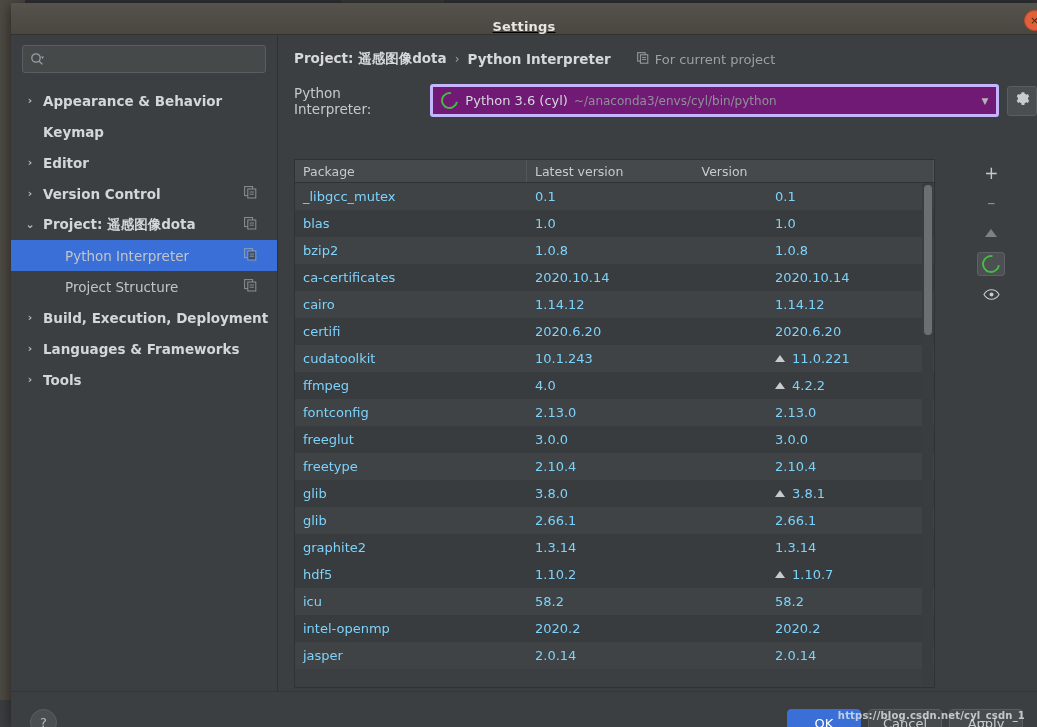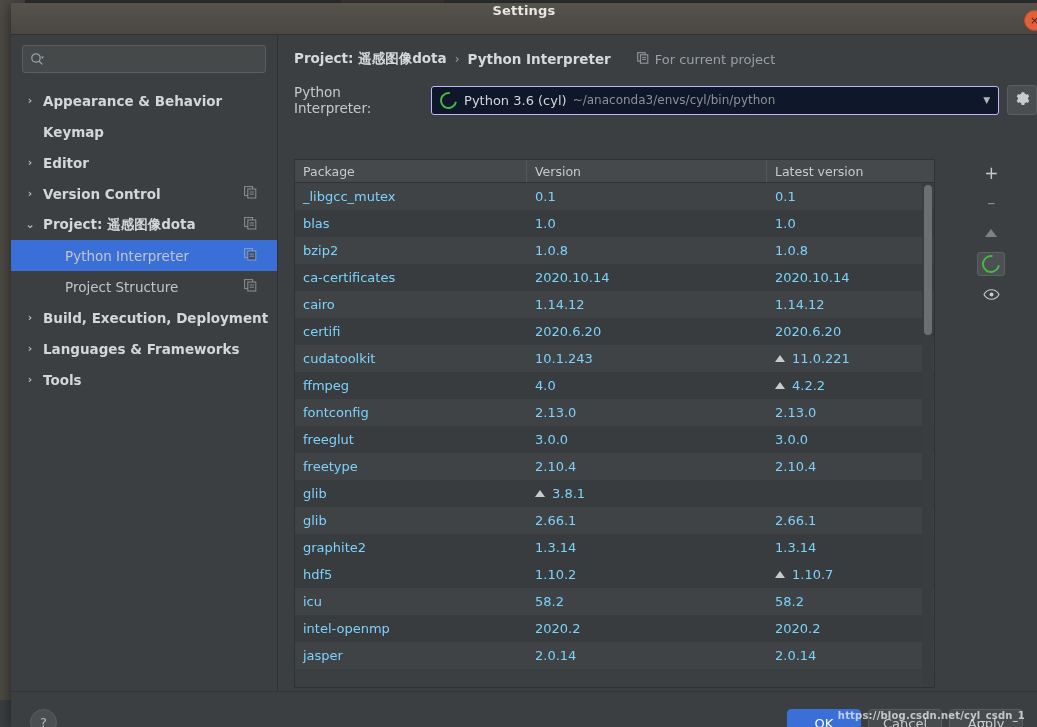--- a/index.html
+++ b/index.html
@@ -31,21 +31,21 @@
     background: #3c3f41;
     box-shadow: 0 2px 14px rgba(0,0,0,.55);
   }
 
   
   .titlebar {
     position: relative;
     height: 31px;
     background: linear-gradient(#56524c, #4a4641);
     border-bottom: 1px solid #35322e;
-    display: flex; align-items: flex-start; justify-content: center;
+    display: flex; align-items: flex-end; justify-content: center; text-decoration: underline;
   }
   .titlebar-title {
     color: #e8e6e3;
     font-size: 13px;
     font-weight: bold;
     letter-spacing: .2px;
   }
   .close-btn {
     position: absolute; right: -8px; top: 7px;
     width: 19px; height: 19px; border-radius: 50%;
@@ -130,22 +130,22 @@
   }
 
   .interp-row {
     display: flex; align-items: center;
     padding: 16px 0 0 16px;
   }
   .interp-label { color: #c6c9cb; font-size: 13.5px; }
   .interp-combo {
     margin-left: 10px;
     width: 560px; height: 27px;
-    background: #0f172a;
-    border: 1px solid #c4b5fd;
+    background: #701a75;
+    border: 3px solid #c4b5fd;
     border-radius: 3px;
     display: flex; align-items: center;
     padding: 0 4px 0 8px;
     position: relative;
   }
   .conda-ring {
     width: 13px; height: 13px; border-radius: 50%;
     border: 2.5px solid #49b845;
     border-right-color: transparent;
     transform: rotate(-35deg);
@@ -443,22 +443,22 @@
             </svg>
           </span>
         </div>
       </div>
 
       <div class="table-area">
 
         <div class="table-box">
           <div class="thead">
             <div class="th c1">Package</div>
+            <div class="th c3">Latest version</div>
             <div class="th c2">Version</div>
-            <div class="th c3">Latest version</div>
           </div>
           <div class="rows" id="rows">
               <div class="row even">
                 <div class="td c1">_libgcc_mutex</div>
                 <div class="td c2">0.1</div>
                 <div class="td c3">
                   <span>0.1</span>
                 </div>
               </div>
               <div class="row odd">
@@ -528,20 +528,21 @@
               </div>
               <div class="row even">
                 <div class="td c1">freetype</div>
                 <div class="td c2">2.10.4</div>
                 <div class="td c3">
                   <span>2.10.4</span>
                 </div>
               </div>
               <div class="row odd">
                 <div class="td c1">glib</div>
+                <div class="td c2">3.8.0</div>
                 <div class="td c3">
                   <span class="up-arrow"></span>
                   <span>3.8.1</span>
                 </div>
               </div>
               <div class="row even">
                 <div class="td c1">glib</div>
                 <div class="td c2">2.66.1</div>
                 <div class="td c3">
                   <span>2.66.1</span>

